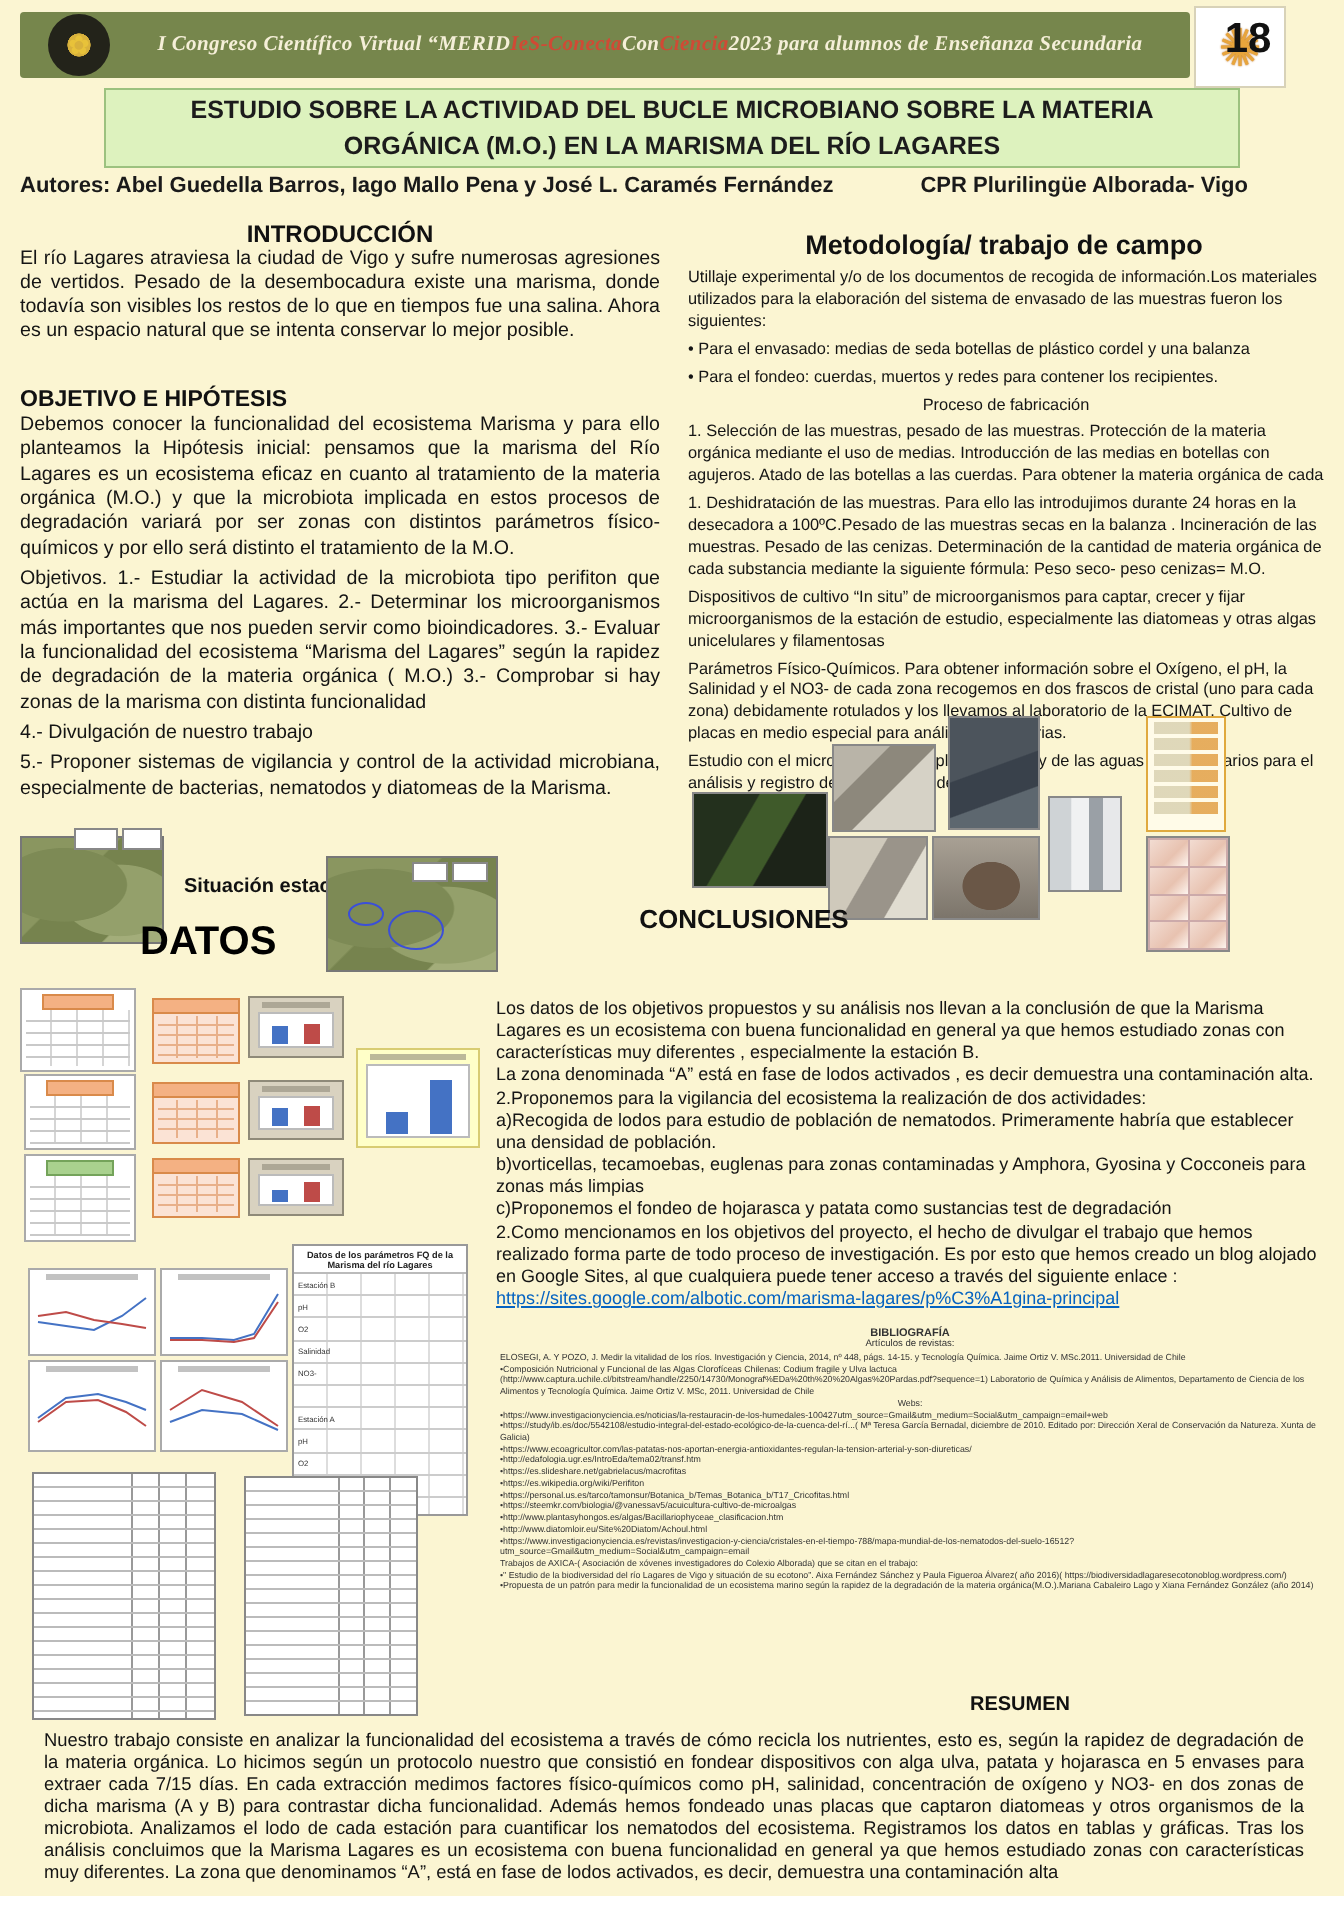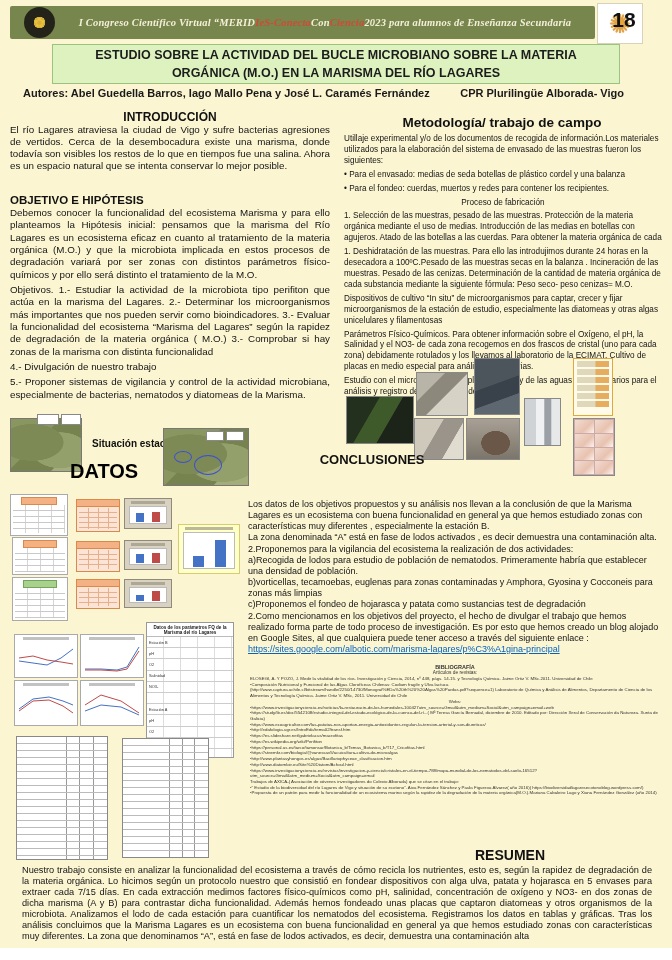--- a/index.html
+++ b/index.html
@@ -16,21 +16,21 @@
   .congress-title{left:70px;top:6px;width:510px;height:33px;display:flex;align-items:center;justify-content:center;
     font-family:"Liberation Serif",serif;font-style:italic;font-weight:600;font-size:10.5px;letter-spacing:.2px;}
   .logo-box{left:597px;top:3px;width:44px;height:39px;background:#ffffff;border:1px solid #d8d2b8;display:flex;align-items:center;justify-content:center;}
   .sun-glyph{color:#E8A53C;font-size:26px;line-height:1;text-shadow:0 0 1px #b36a1d;}
   .poster-number{left:609px;top:8px;width:30px;text-align:center;font-size:21px;font-weight:bold;color:#111;}
 
   
   .title-box{left:52px;top:44px;width:568px;height:40px;background:#DDF2BE;border:1px solid #9cc27f;
     display:flex;align-items:center;justify-content:center;text-align:center;font-weight:bold;font-size:12.5px;color:#1c1c1c;line-height:1.45;padding:0 14px;box-sizing:border-box;}
   .byline{left:10px;top:87px;width:654px;display:flex;font-size:11px;color:#1a1a1a;}
-  .byline .authors{font-weight:600;flex:1;margin-left:13px;}
+  .byline .authors{font-weight:600;flex:1;}
   .byline .school{font-weight:bold;padding-right:40px;}
 
   
   .sec-heading{font-weight:bold;color:#111;}
   .intro-heading{left:8px;top:110px;width:324px;text-align:center;font-size:12px;}
   .intro-text{left:10px;top:124px;width:320px;font-size:9.8px;line-height:1.24;text-align:justify;color:#141414;}
   .obj-heading{left:10px;top:194px;font-size:11.5px;}
   .obj-text{left:10px;top:207px;width:320px;font-size:9.8px;line-height:1.26;text-align:justify;color:#141414;}
   .met-heading{left:340px;top:115px;width:324px;text-align:center;font-size:13.5px;}
   .met-text{left:344px;top:134px;width:318px;font-size:8.2px;line-height:1.33;color:#141414;}
@@ -91,21 +91,21 @@
   .concl-text{left:248px;top:499px;width:414px;font-size:9px;line-height:1.24;color:#141414;}
   .concl-text a{color:#0563C1;}
 
   
   .biblio{left:250px;top:664px;width:410px;color:#333;}
   .biblio-heading{text-align:center;font-size:5.5px;font-weight:bold;}
   .biblio-sub{text-align:center;font-size:4.8px;margin-bottom:1px;}
   .biblio-lines div{font-size:4.4px;line-height:1.3;}
 
   
-  .resumen-heading{left:360px;top:847px;width:300px;text-align:center;font-size:14px;}
+  .resumen-heading{left:360px;top:847px;width:300px;text-align:center;font-size:10px;}
   .resumen-text{left:22px;top:865px;width:630px;font-size:9.2px;line-height:1.2;text-align:justify;color:#141414;}
 
   .bottom-strip{left:0;top:948px;width:672px;height:12px;background:#ffffff;}
   p.mpar{margin:0 0 3px 0;}
 </style>
 </head>
 <body>
 
 <div id="poster">
 
@@ -126,21 +126,21 @@
   </div>
   <div class="abs poster-number">18</div>
 
   <div class="abs title-box">ESTUDIO SOBRE LA ACTIVIDAD DEL BUCLE MICROBIANO SOBRE LA MATERIA ORGÁNICA (M.O.) EN LA MARISMA DEL RÍO LAGARES</div>
   <div class="abs byline">
     <span class="authors">Autores: Abel Guedella Barros, Iago Mallo Pena y José L. Caramés Fernández</span>
     <span class="school">CPR Plurilingüe Alborada- Vigo</span>
   </div>
 
   <div class="abs sec-heading intro-heading">INTRODUCCIÓN</div>
-  <div class="abs intro-text">El río Lagares atraviesa la ciudad de Vigo y sufre bacterias agresiones de vertidos. Cerca de la desembocadura existe una marisma, donde todavía son visibles los restos de lo que en tiempos fue una salina. Ahora es un espacio natural que se intenta conservar lo mejor posible.</div>
+  <div class="abs intro-text">El río Lagares atraviesa la ciudad de Vigo y sufre numerosas agresiones de vertidos. Pesado de la desembocadura existe una marisma, donde todavía son visibles los restos de lo que en tiempos fue una salina. Ahora es un espacio natural que se intenta conservar lo mejor posible.</div>
 
   <div class="abs sec-heading obj-heading">OBJETIVO E HIPÓTESIS</div>
   <div class="abs obj-text">
       <p class="mpar">Debemos conocer la funcionalidad del ecosistema Marisma y para ello planteamos la Hipótesis inicial: pensamos que la marisma del Río Lagares es un ecosistema eficaz en cuanto al tratamiento de la materia orgánica (M.O.) y que la microbiota implicada en estos procesos de degradación variará por ser zonas con distintos parámetros físico-químicos y por ello será distinto el tratamiento de la M.O.</p>
       <p class="mpar">Objetivos. 1.- Estudiar la actividad de la microbiota tipo perifiton que actúa en la marisma del Lagares. 2.- Determinar los microorganismos más importantes que nos pueden servir como bioindicadores. 3.- Evaluar la funcionalidad del ecosistema “Marisma del Lagares” según la rapidez de degradación de la materia orgánica ( M.O.) 3.- Comprobar si hay zonas de la marisma con distinta funcionalidad</p>
       <p class="mpar">4.- Divulgación de nuestro trabajo</p>
       <p class="mpar">5.- Proponer sistemas de vigilancia y control de la actividad microbiana, especialmente de bacterias, nematodos y diatomeas de la Marisma.</p>
     </div>
 
   <div class="abs sec-heading met-heading">Metodología/ trabajo de campo</div>

